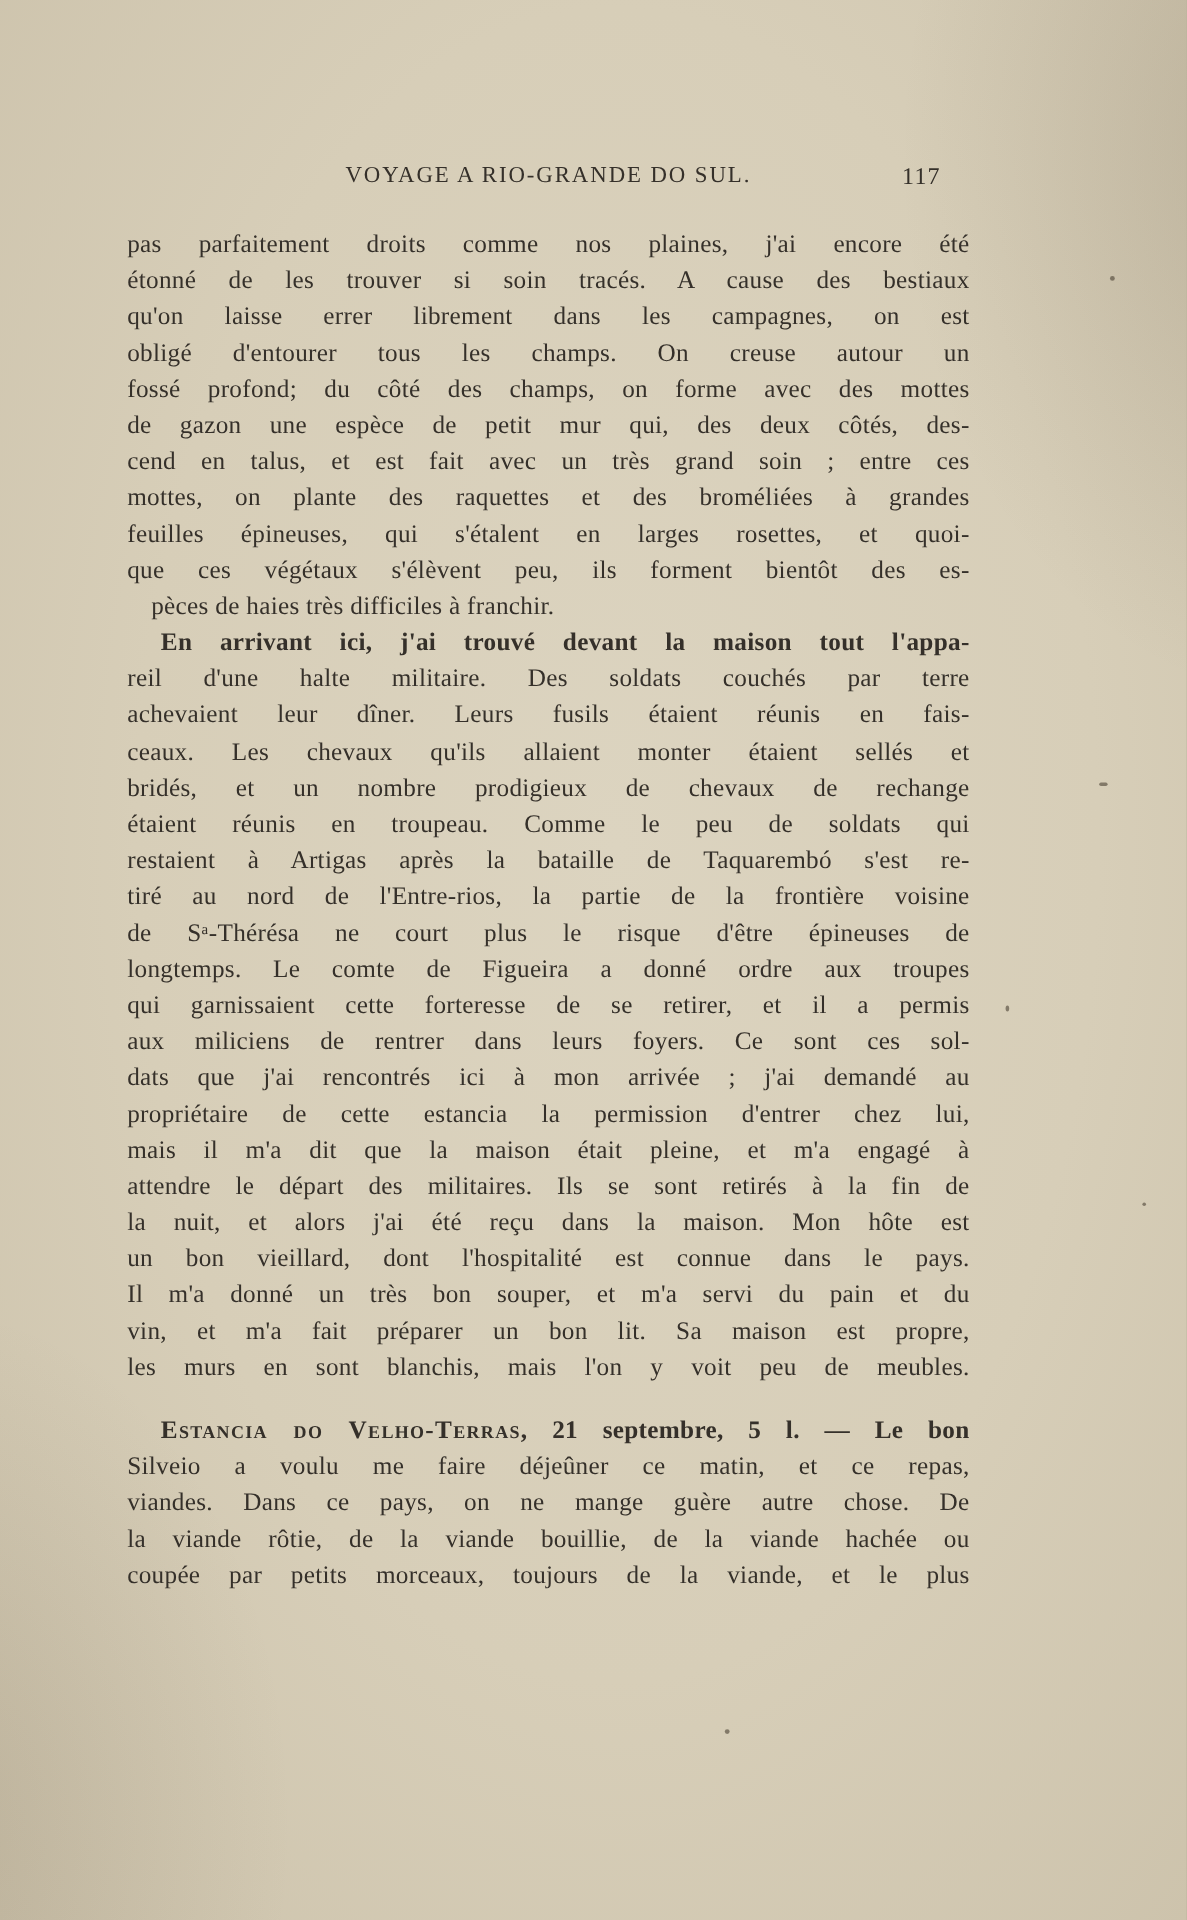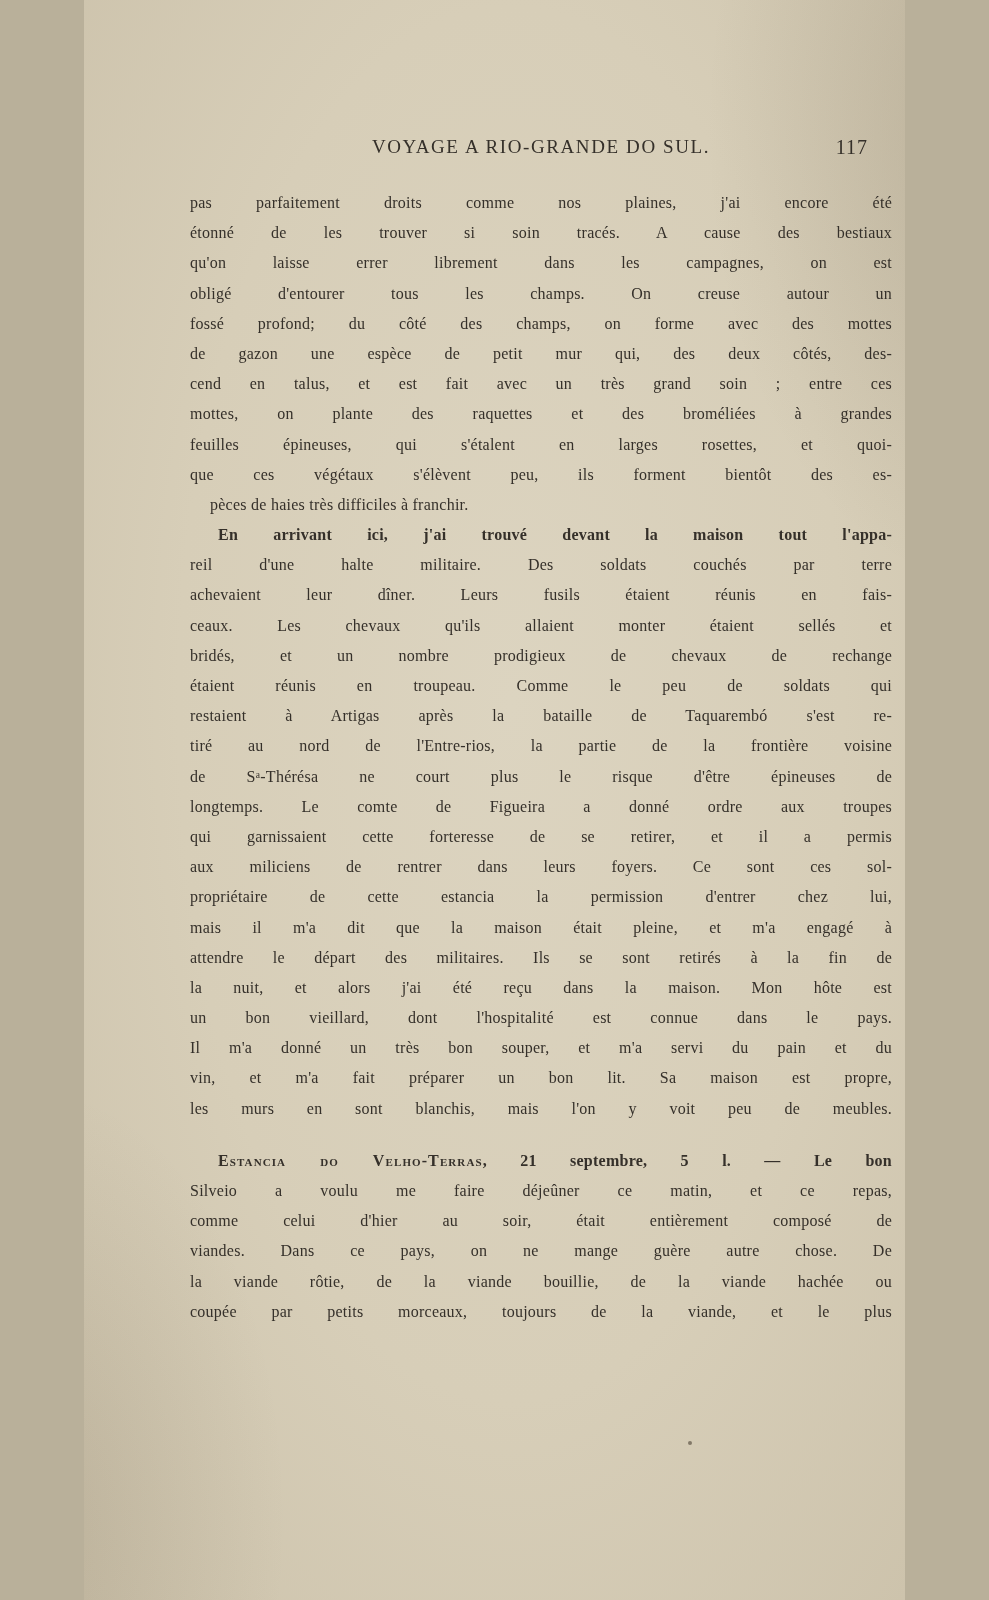--- a/index.html
+++ b/index.html
@@ -2,21 +2,21 @@
 <html style="--paper: #d7ceb8; --ink: #35302a;"><head>
 <meta charset="utf-8">
 <style>
   :root{
     --paper:#d7ceb8;
     --ink:#35302a;
   }
   html,body{margin:0;padding:0;background:#b9b09a;}
   .page{
     position:relative;
-    width:821px;height:1600px;
+    width:989px;height:1600px;
     margin:0 auto;
     overflow:hidden;
     background:
       radial-gradient(ellipse at 110% 8%, rgba(95,82,60,0.18) 0%, rgba(95,82,60,0) 22%),
       radial-gradient(ellipse at -5% 95%, rgba(95,82,60,0.14) 0%, rgba(95,82,60,0) 20%),
       radial-gradient(ellipse at 52% 44%, #dcd4c0 0%, var(--paper) 55%, #ccc2ab 100%);
     font-family:"Liberation Serif","DejaVu Serif",serif;
     color:var(--ink);
   }
   .page-header{
@@ -25,21 +25,21 @@
   }
   .header-title{
     position:absolute;left:0;right:0;text-align:center;
   }
   .page-number{
     position:absolute;right:24px;top:0;
     letter-spacing:1px;font-size:20px;
   }
   .text-block{
     position:absolute;left:106px;top:188px;width:702px;
-    font-size:16px;line-height:30.2px;letter-spacing:0.25px;
+    font-size:21px;line-height:30.2px;letter-spacing:0.25px;
   }
   .paragraph{margin:0;}
   .paragraph.spaced{margin-top:22px;}
   .line{
     text-align:justify;
     text-align-last:justify;
     height:30.2px;overflow:hidden;
     white-space:normal;
   }
   .line.last{text-align-last:left;margin-left:20px;}
@@ -83,33 +83,33 @@
         <div class="line">achevaient leur dîner. Leurs fusils étaient réunis en fais-</div>
         <div class="line">ceaux. Les chevaux qu'ils allaient monter étaient sellés et</div>
         <div class="line">bridés, et un nombre prodigieux de chevaux de rechange</div>
         <div class="line">étaient réunis en troupeau. Comme le peu de soldats qui</div>
         <div class="line">restaient à Artigas après la bataille de Taquarembó s'est re-</div>
         <div class="line">tiré au nord de l'Entre-rios, la partie de la frontière voisine</div>
         <div class="line">de Sᵃ-Thérésa ne court plus le risque d'être épineuses de</div>
         <div class="line">longtemps. Le comte de Figueira a donné ordre aux troupes</div>
         <div class="line">qui garnissaient cette forteresse de se retirer, et il a permis</div>
         <div class="line">aux miliciens de rentrer dans leurs foyers. Ce sont ces sol-</div>
+        <div class="line">dats que j'ai rencontrés ici à mon arrivée ; j'ai demandé au</div>
         <div class="line">propriétaire de cette estancia la permission d'entrer chez lui,</div>
         <div class="line">mais il m'a dit que la maison était pleine, et m'a engagé à</div>
         <div class="line">attendre le départ des militaires. Ils se sont retirés à la fin de</div>
         <div class="line">la nuit, et alors j'ai été reçu dans la maison. Mon hôte est</div>
         <div class="line">un bon vieillard, dont l'hospitalité est connue dans le pays.</div>
         <div class="line">Il m'a donné un très bon souper, et m'a servi du pain et du</div>
         <div class="line">vin, et m'a fait préparer un bon lit. Sa maison est propre,</div>
         <div class="line">les murs en sont blanchis, mais l'on y voit peu de meubles.</div>
       </div>
       <div class="paragraph spaced">
         <div class="line indent"><span class="smallcaps">Estancia do Velho-Terras</span><span>, 21 septembre, 5 l. — Le bon</span></div>
         <div class="line">Silveio a voulu me faire déjeûner ce matin, et ce repas,</div>
-        <div class="line">comme celui d'hier au soir, était entièrement composé de</div>
         <div class="line">viandes. Dans ce pays, on ne mange guère autre chose. De</div>
         <div class="line">la viande rôtie, de la viande bouillie, de la viande hachée ou</div>
         <div class="line">coupée par petits morceaux, toujours de la viande, et le plus</div>
       </div>
     </div>
 
   <div class="paper-speck" style="left:925px;top:230px;width:4px;height:4px;"></div>
   <div class="paper-speck" style="left:916px;top:652px;width:7px;height:3px;border-radius:2px;"></div>
   <div class="paper-speck" style="left:838px;top:838px;width:3px;height:5px;"></div>
   <div class="paper-speck" style="left:604px;top:1441px;width:4px;height:4px;"></div>

